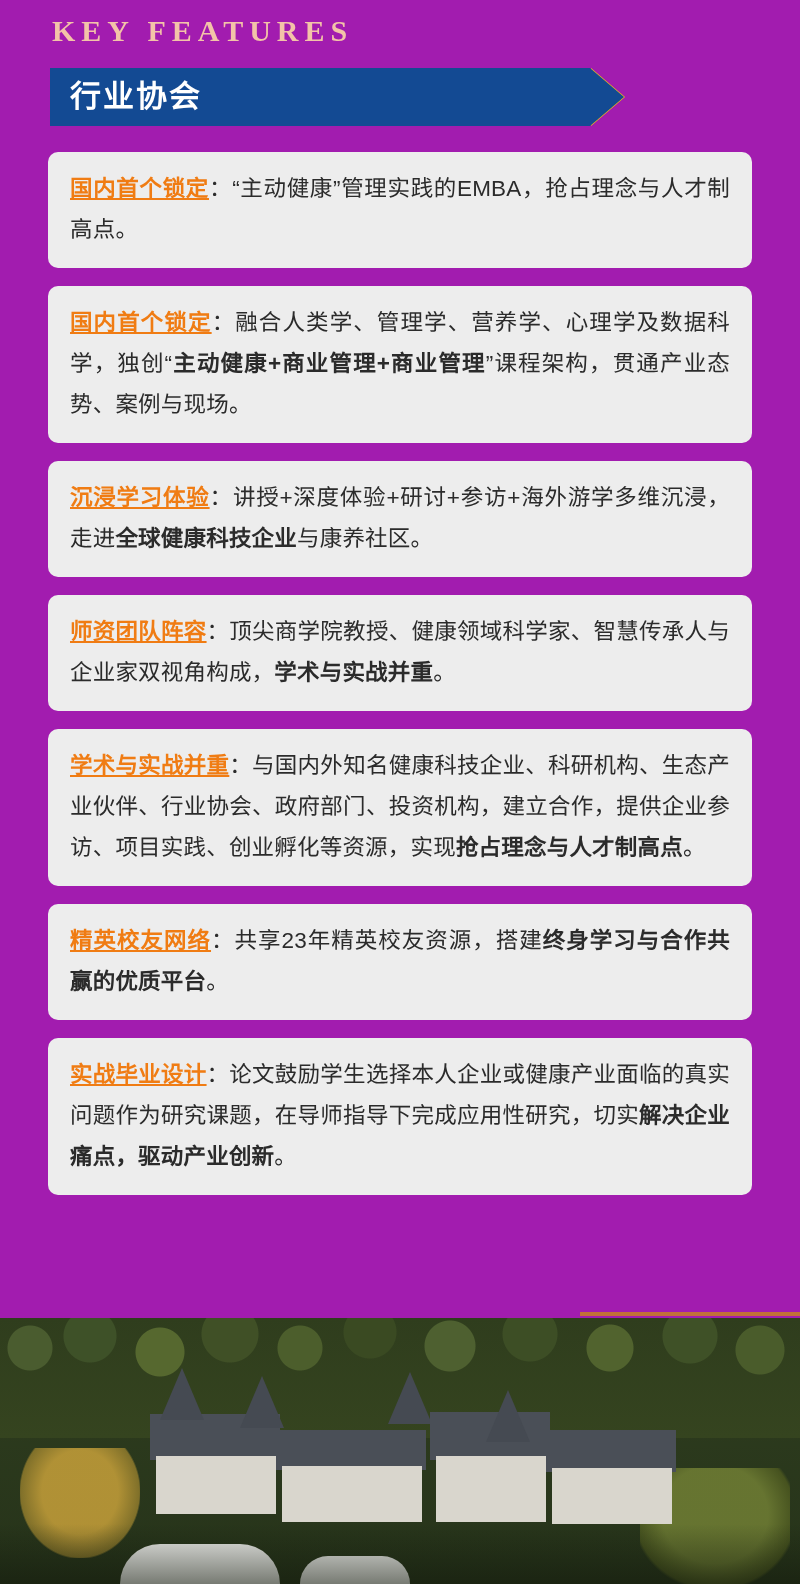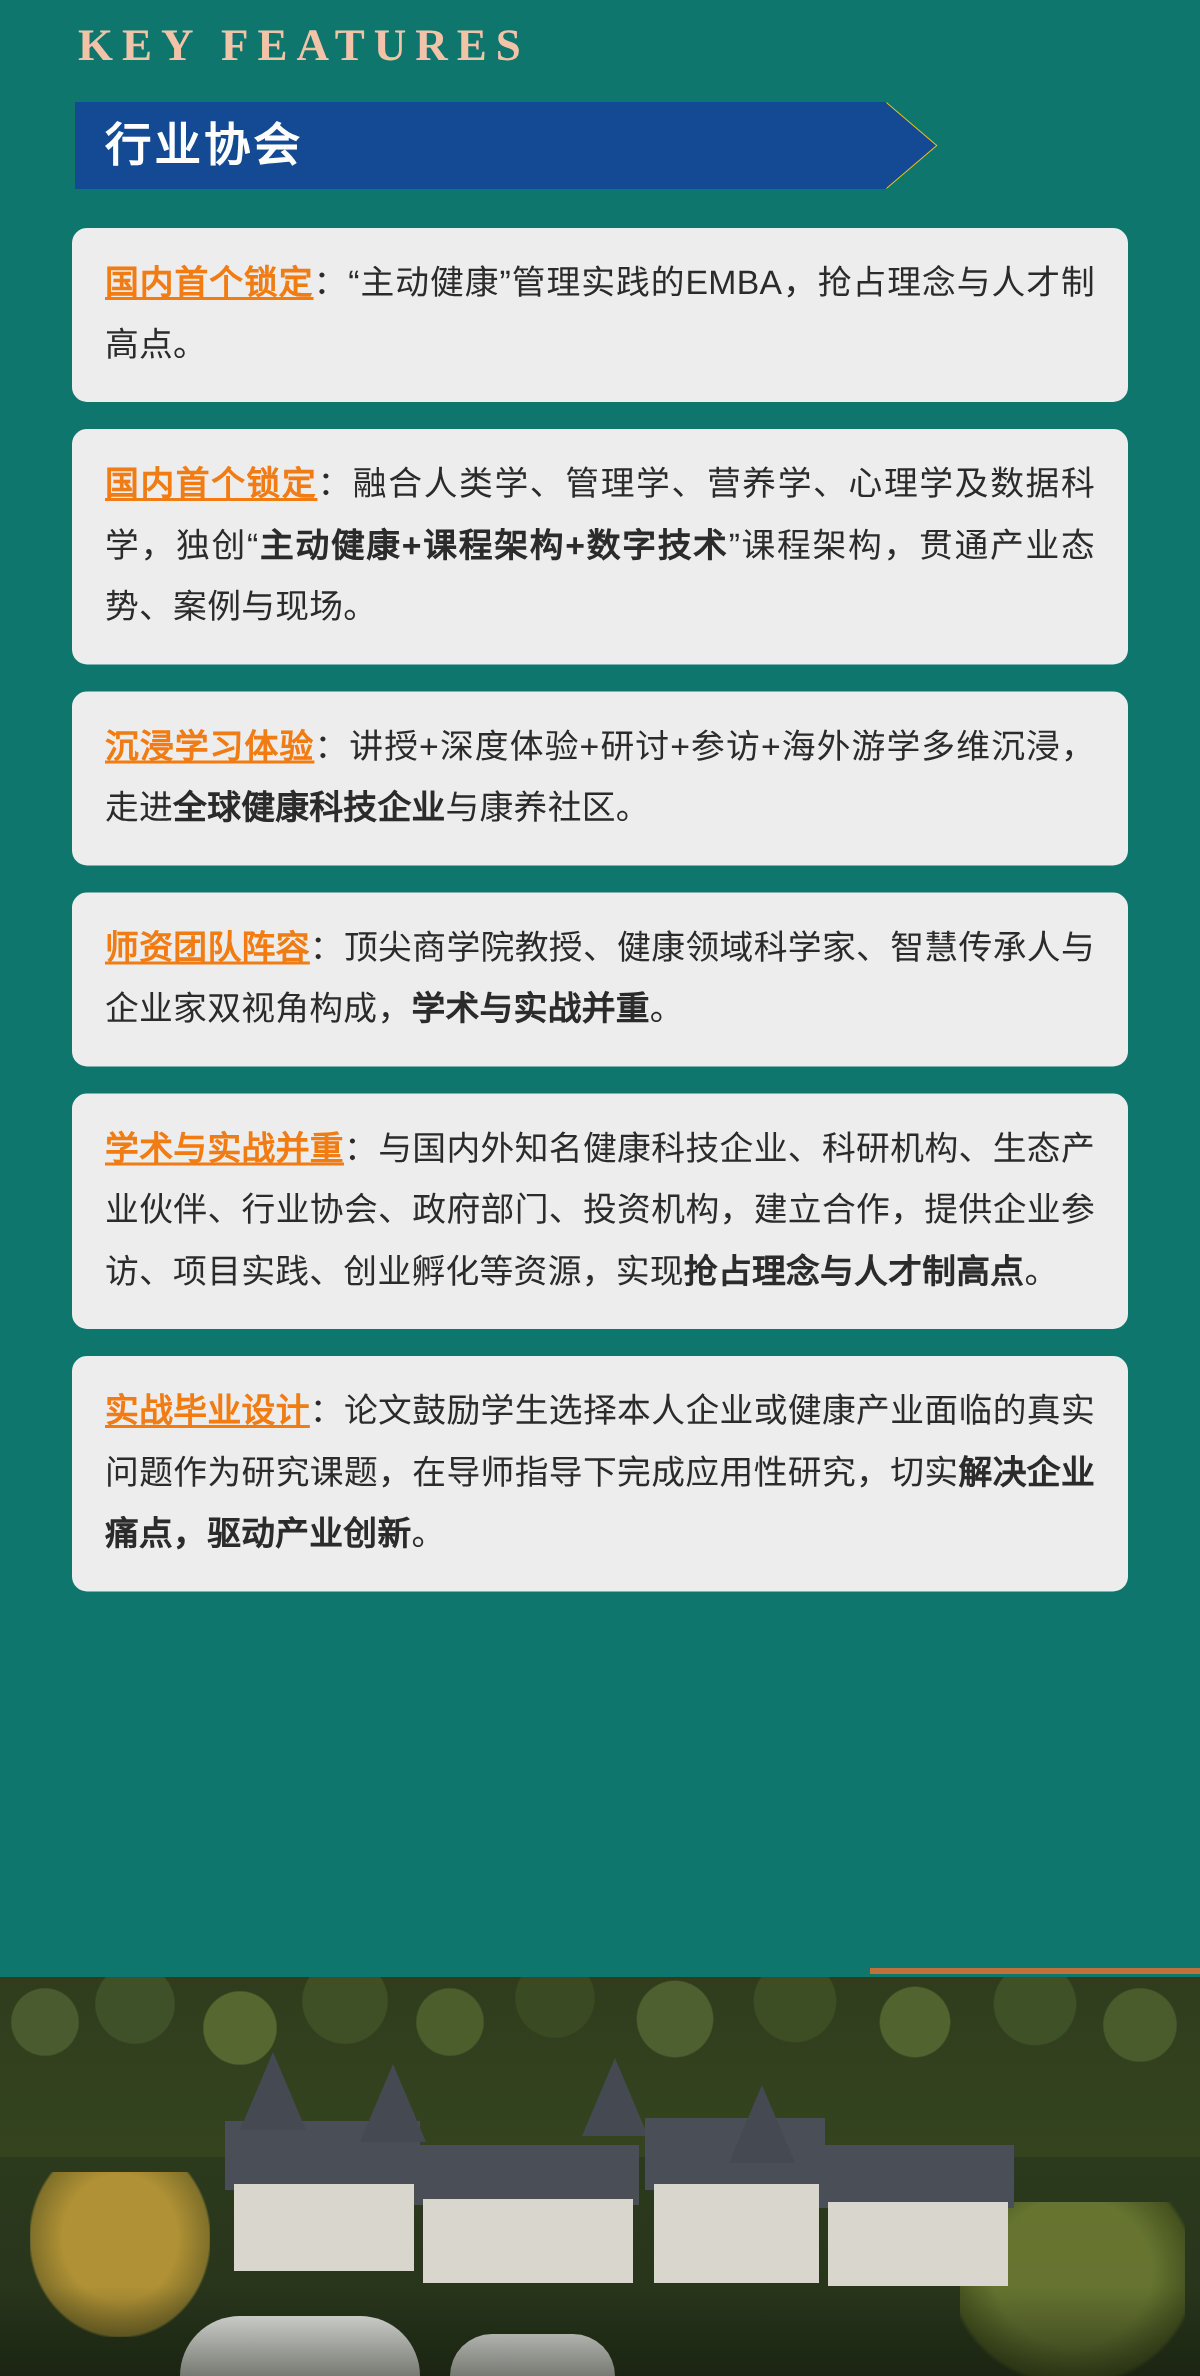--- a/index.html
+++ b/index.html
@@ -12,21 +12,21 @@
     height: 1584px;
     position: relative;
     overflow: hidden;
     font-family: "Liberation Sans", "DejaVu Sans", sans-serif;
   }
 
   .page {
     position: relative;
     width: 800px;
     height: 1352px;
-    background: #0f766e;
+    background: #a21caf;
   }
 
   
   .eyebrow {
     position: absolute;
     left: 52px;
     top: 14px;
     font-size: 30px;
     font-weight: bold;
     letter-spacing: 6px;
@@ -204,30 +204,33 @@
     <div class="bar"></div>
     <div class="arrow-blue"></div>
     <div class="title-text">行业协会</div>
   </div>
 
   <div class="features" id="features">
       <div class="feature">
         <p><span class="label">国内首个锁定</span><span>：“主动健康”管理实践的EMBA，抢占理念与人才制高点。</span></p>
       </div>
       <div class="feature">
-        <p><span class="label">国内首个锁定</span><span>：融合人类学、管理学、营养学、心理学及数据科学，独创“</span><span class="strong">主动健康+课程架构+数字技术</span><span>”课程架构，贯通产业态势、案例与现场。</span></p>
+        <p><span class="label">国内首个锁定</span><span>：融合人类学、管理学、营养学、心理学及数据科学，独创“</span><span class="strong">主动健康+商业管理+商业管理</span><span>”课程架构，贯通产业态势、案例与现场。</span></p>
       </div>
       <div class="feature">
         <p><span class="label">沉浸学习体验</span><span>：讲授+深度体验+研讨+参访+海外游学多维沉浸，走进</span><span class="strong">全球健康科技企业</span><span>与康养社区。</span></p>
       </div>
       <div class="feature">
         <p><span class="label">师资团队阵容</span><span>：顶尖商学院教授、健康领域科学家、智慧传承人与企业家双视角构成，</span><span class="strong">学术与实战并重</span><span>。</span></p>
       </div>
       <div class="feature">
         <p><span class="label">学术与实战并重</span><span>：与国内外知名健康科技企业、科研机构、生态产业伙伴、行业协会、政府部门、投资机构，建立合作，提供企业参访、项目实践、创业孵化等资源，实现</span><span class="strong">抢占理念与人才制高点</span><span>。</span></p>
+      </div>
+      <div class="feature">
+        <p><span class="label">精英校友网络</span><span>：共享23年精英校友资源，搭建</span><span class="strong">终身学习与合作共赢的优质平台</span><span>。</span></p>
       </div>
       <div class="feature">
         <p><span class="label">实战毕业设计</span><span>：论文鼓励学生选择本人企业或健康产业面临的真实问题作为研究课题，在导师指导下完成应用性研究，切实</span><span class="strong">解决企业痛点，驱动产业创新</span><span>。</span></p>
       </div>
     </div>
 
   <div class="accent-rule"></div>
 
   <div class="photo">
     <div class="sky"></div>

